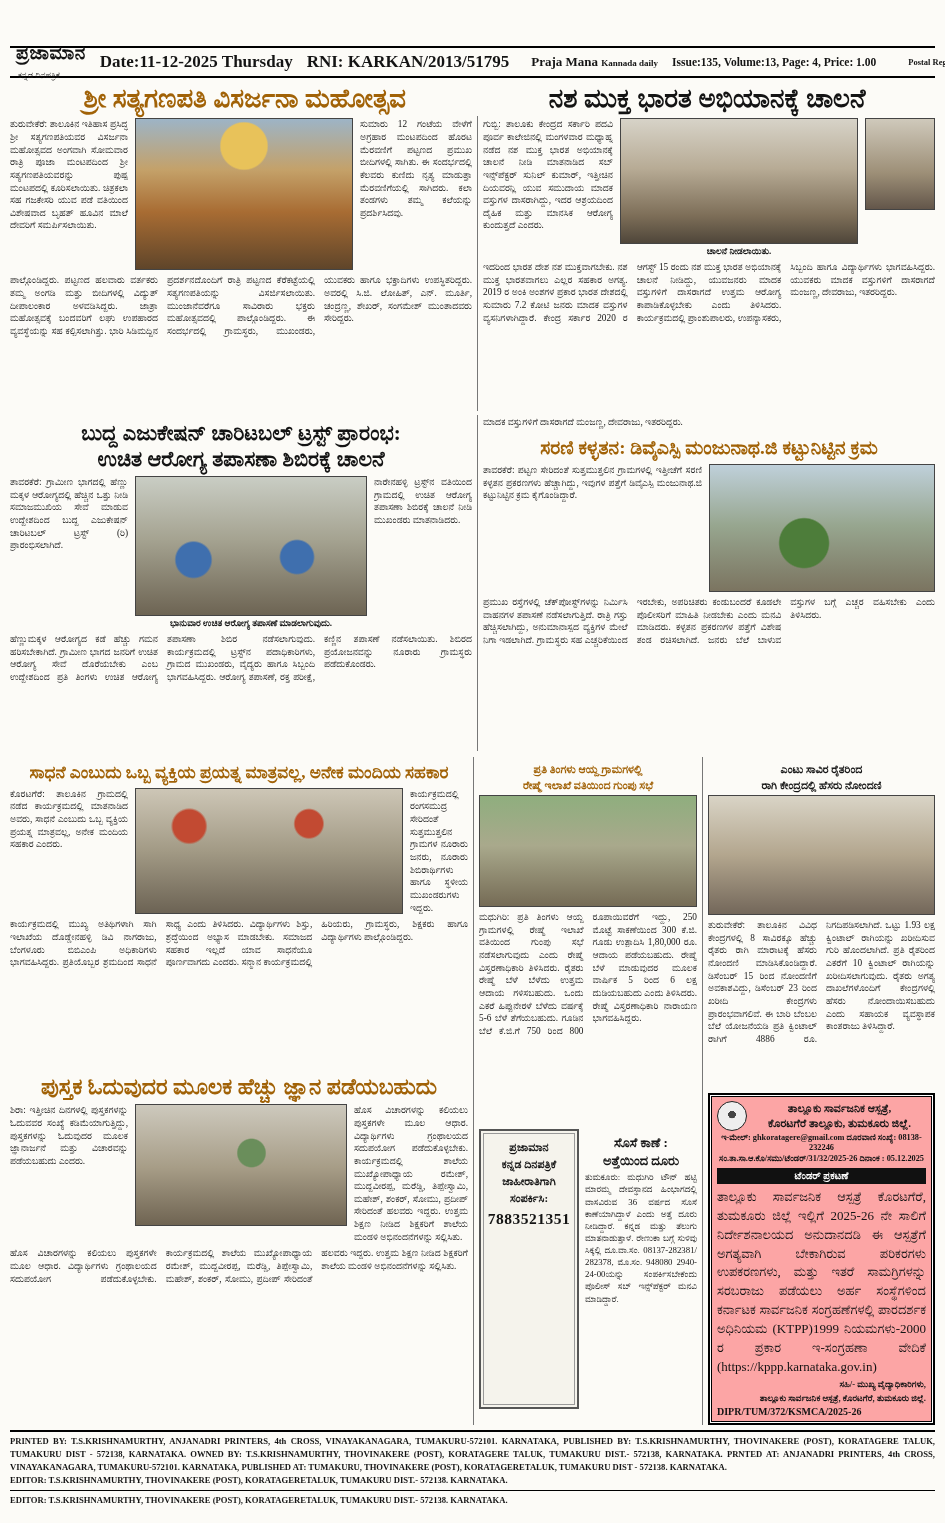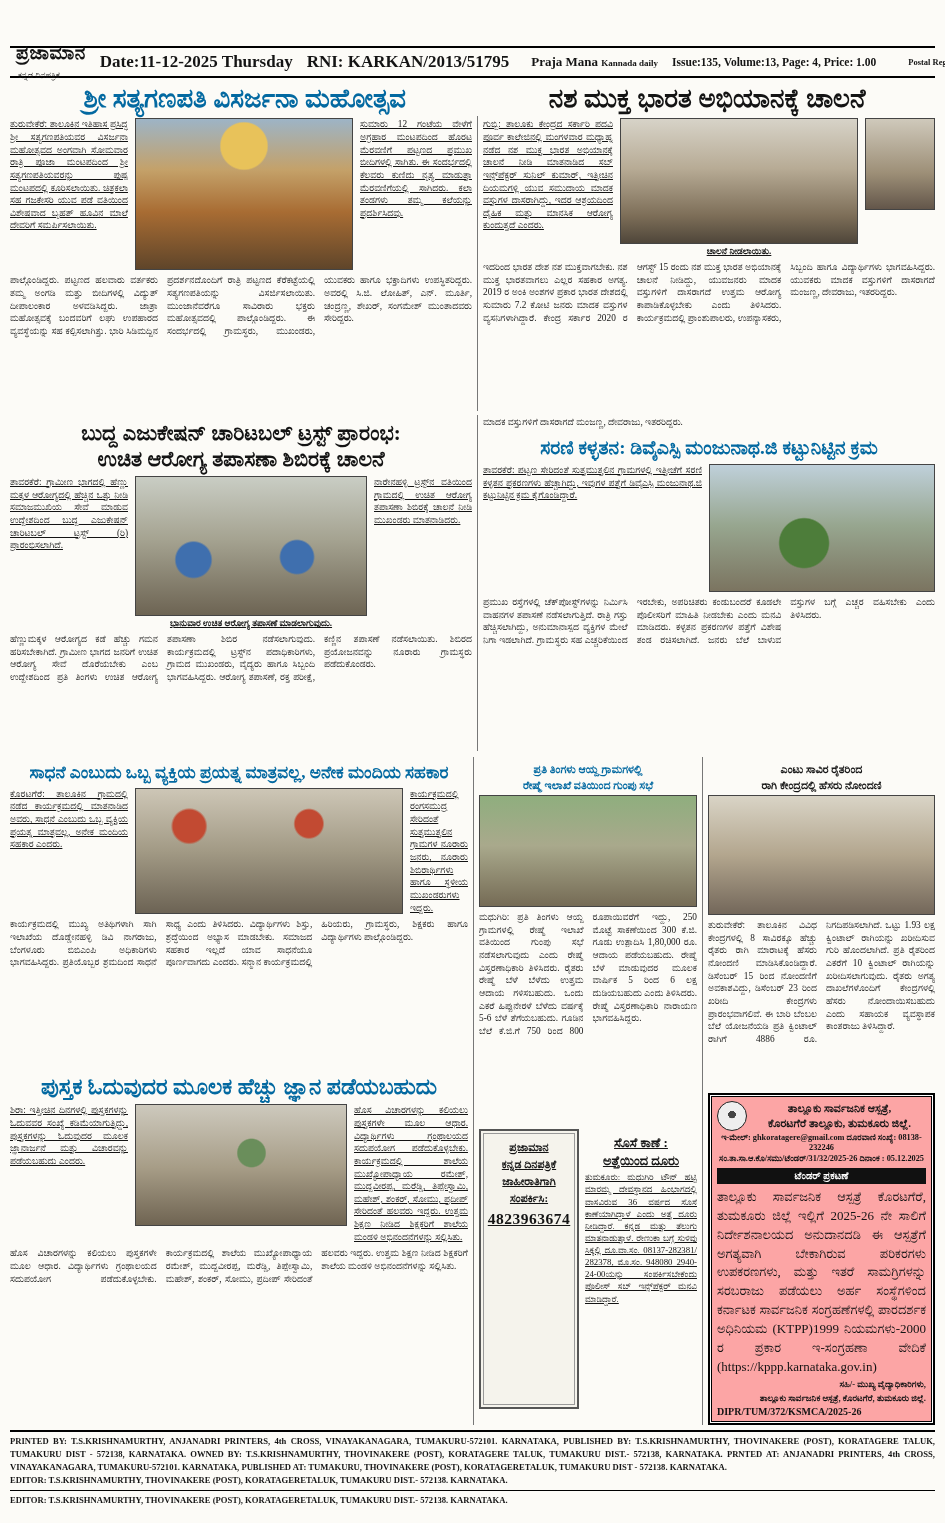--- a/index.html
+++ b/index.html
@@ -15,31 +15,31 @@
   .mast-logo-sub{font-size:8.5px;margin-left:2px;white-space:nowrap;}
   .mast-date{font-size:17px;font-weight:bold;white-space:nowrap;}
   .mast-center{font-size:13px;font-weight:bold;white-space:nowrap;margin-left:8px;}
   .mast-center small{font-weight:bold;font-size:9px;}
   .mast-issue{font-size:11.5px;font-weight:bold;white-space:nowrap;}
   .mast-postal{font-size:8.5px;font-weight:bold;white-space:nowrap;padding-left:18px;}
   
   .top-heads{display:flex;align-items:flex-start;}
   .hx{font-weight:bold;text-align:center;line-height:1.05;margin:0;padding:7px 2px 4px;}
   .h-xl{font-size:26px;}
-  .red{color:#0369a1;}
+  .red{color:#a16207;}
   .h-l{font-size:21px;}
   .h-m{font-size:11px;}
   .h-s{font-size:13px;}
   
   .band{display:flex;}
   .vrule{border-left:1px solid #777;margin:0 5px;}
   .story-body,.lead-col{font-size:9.3px;line-height:1.36;text-align:justify;overflow:hidden;}
   .lead-col{width:118px;flex:none;}
   .grow{flex:1;width:auto;}
-  .row{display:flex;gap:7px;margin:2px 0 4px;text-decoration:underline;}
+  .row{display:flex;gap:7px;margin:2px 0 4px;}
   .cols{column-gap:9px;}
   .cols-2{column-count:2;}
   .cols-3{column-count:3;}
   .caption{font-size:9px;font-weight:bold;text-align:center;margin-top:2px;line-height:1.2;}
   .pre-line{font-size:9.3px;text-align:justify;overflow:hidden;height:14px;margin-top:2px;}
   
   .photo{flex:none;border:1px solid #444;box-sizing:border-box;}
   .ph-ganapati{width:218px;height:152px;background:
     radial-gradient(circle at 50% 18%,#e8c25a 0 14%,transparent 15%),
     linear-gradient(180deg,#9db4c6 0%,#c4a169 34%,#a86c33 62%,#5f452a 100%);}
@@ -119,21 +119,21 @@
       <div class="row">
         <div class="lead-col">ತುರುವೇಕೆರೆ: ತಾಲೂಕಿನ ಇತಿಹಾಸ ಪ್ರಸಿದ್ಧ ಶ್ರೀ ಸತ್ಯಗಣಪತಿಯವರ ವಿಸರ್ಜನಾ ಮಹೋತ್ಸವದ ಅಂಗವಾಗಿ ಸೋಮವಾರ ರಾತ್ರಿ ಪೂಜಾ ಮಂಟಪದಿಂದ ಶ್ರೀ ಸತ್ಯಗಣಪತಿಯವರನ್ನು ಪುಷ್ಪ ಮಂಟಪದಲ್ಲಿ ಕೂರಿಸಲಾಯಿತು. ಚಿತ್ರಕಲಾ ಸಹ ಗಜಕೇಸರಿ ಯುವ ಪಡೆ ವತಿಯಿಂದ ವಿಶೇಷವಾದ ಬೃಹತ್ ಹೂವಿನ ಮಾಲೆ ದೇವರಿಗೆ ಸಮರ್ಪಿಸಲಾಯಿತು.</div>
         <div class="photo ph-ganapati"></div>
         <div class="lead-col grow">ಸುಮಾರು 12 ಗಂಟೆಯ ವೇಳೆಗೆ ಅಗ್ರಹಾರ ಮಂಟಪದಿಂದ ಹೊರಟ ಮೆರವಣಿಗೆ ಪಟ್ಟಣದ ಪ್ರಮುಖ ಬೀದಿಗಳಲ್ಲಿ ಸಾಗಿತು. ಈ ಸಂದರ್ಭದಲ್ಲಿ ಕೆಲವರು ಕುಣಿದು ನೃತ್ಯ ಮಾಡುತ್ತಾ ಮೆರವಣಿಗೆಯಲ್ಲಿ ಸಾಗಿದರು. ಕಲಾ ತಂಡಗಳು ತಮ್ಮ ಕಲೆಯನ್ನು ಪ್ರದರ್ಶಿಸಿದವು.</div>
       </div>
       <div class="story-body cols cols-3" style="height:128px;">ಪಾಲ್ಗೊಂಡಿದ್ದರು. ಪಟ್ಟಣದ ಹಲವಾರು ವರ್ತಕರು ತಮ್ಮ ಅಂಗಡಿ ಮತ್ತು ಬೀದಿಗಳಲ್ಲಿ ವಿದ್ಯುತ್ ದೀಪಾಲಂಕಾರ ಅಳವಡಿಸಿದ್ದರು. ಜಾತ್ರಾ ಮಹೋತ್ಸವಕ್ಕೆ ಬಂದವರಿಗೆ ಲಘು ಉಪಹಾರದ ವ್ಯವಸ್ಥೆಯನ್ನು ಸಹ ಕಲ್ಪಿಸಲಾಗಿತ್ತು. ಭಾರಿ ಸಿಡಿಮದ್ದಿನ ಪ್ರದರ್ಶನದೊಂದಿಗೆ ರಾತ್ರಿ ಪಟ್ಟಣದ ಕೆರೆಕಟ್ಟೆಯಲ್ಲಿ ಸತ್ಯಗಣಪತಿಯನ್ನು ವಿಸರ್ಜಿಸಲಾಯಿತು. ಮುಂಜಾನೆವರೆಗೂ ಸಾವಿರಾರು ಭಕ್ತರು ಮಹೋತ್ಸವದಲ್ಲಿ ಪಾಲ್ಗೊಂಡಿದ್ದರು. ಈ ಸಂದರ್ಭದಲ್ಲಿ ಗ್ರಾಮಸ್ಥರು, ಮುಖಂಡರು, ಯುವಕರು ಹಾಗೂ ಭಕ್ತಾದಿಗಳು ಉಪಸ್ಥಿತರಿದ್ದರು. ಅವರಲ್ಲಿ ಸಿ.ಜಿ. ಲೋಹಿತ್, ಎನ್. ಮೂರ್ತಿ, ಚಂದ್ರಣ್ಣ, ಶೇಖರ್, ಸಂಗಮೇಶ್ ಮುಂತಾದವರು ಸೇರಿದ್ದರು.</div>
     </div>
     <div class="vrule"></div>
     <div class="grow">
       <div class="row">
-        <div class="lead-col grow">ಗುಬ್ಬಿ: ತಾಲೂಕು ಕೇಂದ್ರದ ಸರ್ಕಾರಿ ಪದವಿ ಪೂರ್ವ ಕಾಲೇಜಿನಲ್ಲಿ ಮಂಗಳವಾರ ಮಧ್ಯಾಹ್ನ ನಡೆದ ನಶ ಮುಕ್ತ ಭಾರತ ಅಭಿಯಾನಕ್ಕೆ ಚಾಲನೆ ನೀಡಿ ಮಾತನಾಡಿದ ಸಬ್ ಇನ್ಸ್‌ಪೆಕ್ಟರ್ ಸುನಿಲ್ ಕುಮಾರ್, ಇತ್ತೀಚಿನ ದಿಯಮಗಳ್ಲಿ ಯುವ ಸಮುದಾಯ ಮಾದಕ ವಸ್ತುಗಳ ದಾಸರಾಗಿದ್ದು, ಇದರ ಆಶ್ರಯದಿಂದ ದೈಹಿಕ ಮತ್ತು ಮಾನಸಿಕ ಆರೋಗ್ಯ ಕುಂದುತ್ತದೆ ಎಂದರು.</div>
+        <div class="lead-col grow">ಗುಬ್ಬಿ: ತಾಲೂಕು ಕೇಂದ್ರದ ಸರ್ಕಾರಿ ಪದವಿ ಪೂರ್ವ ಕಾಲೇಜಿನಲ್ಲಿ ಮಂಗಳವಾರ ಮಧ್ಯಾಹ್ನ ನಡೆದ ನಶ ಮುಕ್ತ ಭಾರತ ಅಭಿಯಾನಕ್ಕೆ ಚಾಲನೆ ನೀಡಿ ಮಾತನಾಡಿದ ಸಬ್ ಇನ್ಸ್‌ಪೆಕ್ಟರ್ ಸುನಿಲ್ ಕುಮಾರ್, ಇತ್ತೀಚಿನ ದಿಯವರನ್ಲಿ ಯುವ ಸಮುದಾಯ ಮಾದಕ ವಸ್ತುಗಳ ದಾಸರಾಗಿದ್ದು, ಇದರ ಆಶ್ರಯದಿಂದ ದೈಹಿಕ ಮತ್ತು ಮಾನಸಿಕ ಆರೋಗ್ಯ ಕುಂದುತ್ತದೆ ಎಂದರು.</div>
         <div>
           <div class="photo ph-nasha"></div>
           <div class="caption">ಚಾಲನೆ ನೀಡಲಾಯಿತು.</div>
         </div>
         <div class="photo ph-nasha-sm"></div>
       </div>
       <div class="story-body cols cols-3" style="height:150px;">ಇದರಿಂದ ಭಾರತ ದೇಶ ನಶ ಮುಕ್ತವಾಗಬೇಕು. ನಶ ಮುಕ್ತ ಭಾರತವಾಗಲು ಎಲ್ಲರ ಸಹಕಾರ ಅಗತ್ಯ. 2019 ರ ಅಂಕಿ ಅಂಶಗಳ ಪ್ರಕಾರ ಭಾರತ ದೇಶದಲ್ಲಿ ಸುಮಾರು 7.2 ಕೋಟಿ ಜನರು ಮಾದಕ ವಸ್ತುಗಳ ವ್ಯಸನಿಗಳಾಗಿದ್ದಾರೆ. ಕೇಂದ್ರ ಸರ್ಕಾರ 2020 ರ ಆಗಸ್ಟ್ 15 ರಂದು ನಶ ಮುಕ್ತ ಭಾರತ ಅಭಿಯಾನಕ್ಕೆ ಚಾಲನೆ ನೀಡಿದ್ದು, ಯುವಜನರು ಮಾದಕ ವಸ್ತುಗಳಿಗೆ ದಾಸರಾಗದೆ ಉತ್ತಮ ಆರೋಗ್ಯ ಕಾಪಾಡಿಕೊಳ್ಳಬೇಕು ಎಂದು ತಿಳಿಸಿದರು. ಕಾರ್ಯಕ್ರಮದಲ್ಲಿ ಪ್ರಾಂಶುಪಾಲರು, ಉಪನ್ಯಾಸಕರು, ಸಿಬ್ಬಂದಿ ಹಾಗೂ ವಿದ್ಯಾರ್ಥಿಗಳು ಭಾಗವಹಿಸಿದ್ದರು. ಯುವಕರು ಮಾದಕ ವಸ್ತುಗಳಿಗೆ ದಾಸರಾಗದೆ ಮಂಜಣ್ಣ, ದೇವರಾಜು, ಇತರರಿದ್ದರು.</div>
     </div>
   </div>
 
@@ -194,21 +194,21 @@
         <h3 class="hx h-m red" style="margin:0;padding-top:0;">ರೇಷ್ಮೆ ಇಲಾಖೆ ವತಿಯಿಂದ ಗುಂಪು ಸಭೆ</h3>
         <div class="photo ph-reshme"></div>
         <div class="story-body cols cols-2" style="height:212px;margin-top:4px;">ಮಧುಗಿರಿ: ಪ್ರತಿ ತಿಂಗಳು ಆಯ್ದ ಗ್ರಾಮಗಳಲ್ಲಿ ರೇಷ್ಮೆ ಇಲಾಖೆ ವತಿಯಿಂದ ಗುಂಪು ಸಭೆ ನಡೆಸಲಾಗುವುದು ಎಂದು ರೇಷ್ಮೆ ವಿಸ್ತರಣಾಧಿಕಾರಿ ತಿಳಿಸಿದರು. ರೈತರು ರೇಷ್ಮೆ ಬೆಳೆ ಬೆಳೆದು ಉತ್ತಮ ಆದಾಯ ಗಳಿಸಬಹುದು. ಒಂದು ಎಕರೆ ಹಿಪ್ಪುನೇರಳೆ ಬೆಳೆದು ವರ್ಷಕ್ಕೆ 5-6 ಬೆಳೆ ತೆಗೆಯಬಹುದು. ಗೂಡಿನ ಬೆಲೆ ಕೆ.ಜಿ.ಗೆ 750 ರಿಂದ 800 ರೂಪಾಯಿವರೆಗೆ ಇದ್ದು, 250 ಮೊಟ್ಟೆ ಸಾಕಣೆಯಿಂದ 300 ಕೆ.ಜಿ. ಗೂಡು ಉತ್ಪಾದಿಸಿ 1,80,000 ರೂ. ಆದಾಯ ಪಡೆಯಬಹುದು. ರೇಷ್ಮೆ ಬೆಳೆ ಮಾಡುವುದರ ಮೂಲಕ ವಾರ್ಷಿಕ 5 ರಿಂದ 6 ಲಕ್ಷ ದುಡಿಯಬಹುದು ಎಂದು ತಿಳಿಸಿದರು. ರೇಷ್ಮೆ ವಿಸ್ತರಣಾಧಿಕಾರಿ ನಾರಾಯಣ ಭಾಗವಹಿಸಿದ್ದರು.</div>
       </div>
       <div class="row" style="margin-top:6px;gap:6px;">
         <div class="ad-box" style="width:100px;flex:none;">
           <div class="ad-line">ಪ್ರಜಾಮಾನ</div>
           <div class="ad-line">ಕನ್ನಡ ದಿನಪತ್ರಿಕೆ</div>
           <div class="ad-line">ಜಾಹೀರಾತಿಗಾಗಿ</div>
           <div class="ad-line">ಸಂಪರ್ಕಿಸಿ:</div>
-          <div class="ad-phone">4823963674</div>
+          <div class="ad-phone">7883521351</div>
         </div>
         <div class="grow">
           <h3 class="hx h-s" style="margin:0;">ಸೊಸೆ ಕಾಣೆ :</h3>
           <h3 class="hx h-s" style="margin:0;padding-top:0;">ಅತ್ತೆಯಿಂದ ದೂರು</h3>
           <div class="mini-col" style="height:238px;">ತುಮಕೂರು: ಮಧುಗಿರಿ ಟೌನ್ ಹಟ್ಟಿ ಮಾರಮ್ಮ ದೇವಸ್ಥಾನದ ಹಿಂಭಾಗದಲ್ಲಿ ವಾಸವಿರುವ 36 ವರ್ಷದ ಸೊಸೆ ಕಾಣೆಯಾಗಿದ್ದಾಳೆ ಎಂದು ಅತ್ತೆ ದೂರು ನೀಡಿದ್ದಾರೆ. ಕನ್ನಡ ಮತ್ತು ತೆಲುಗು ಮಾತನಾಡುತ್ತಾಳೆ. ರೇಣುಕಾ ಬಗ್ಗೆ ಸುಳಿವು ಸಿಕ್ಕಲ್ಲಿ ದೂ.ವಾ.ಸಂ. 08137-282381/ 282378, ಮೊ.ಸಂ. 948080 2940-24-00ಯನ್ನು ಸಂಪರ್ಕಿಸಬೇಕೆಂದು ಪೊಲೀಸ್ ಸಬ್ ಇನ್ಸ್‌ಪೆಕ್ಟರ್ ಮನವಿ ಮಾಡಿದ್ದಾರೆ.</div>
         </div>
       </div>
     </div>
 
     <div class="vrule"></div>

